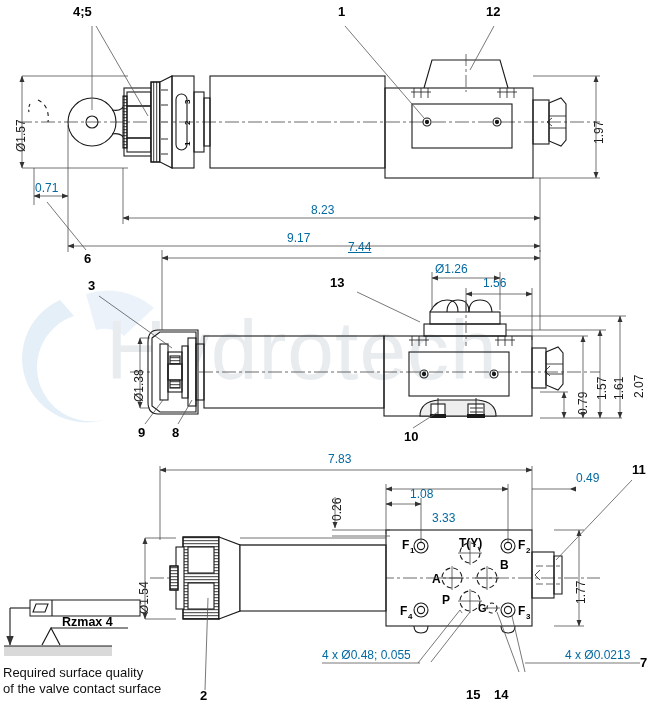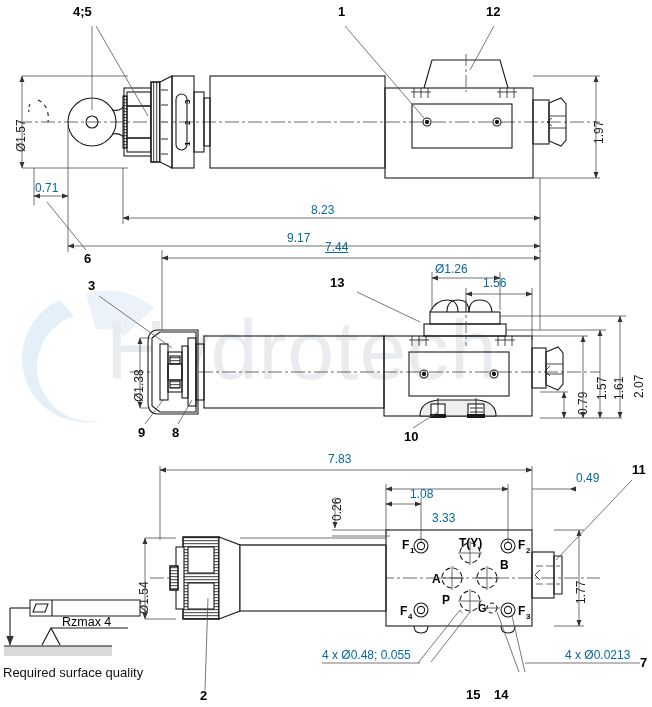--- a/index.html
+++ b/index.html
@@ -8,21 +8,21 @@
   #stage{position:absolute;left:0;top:0;width:652px;height:707px;}
   svg{position:absolute;left:0;top:0;width:652px;height:707px;}
   .lbl{position:absolute;font-weight:bold;font-size:13px;color:#000;}
   .dim{position:absolute;font-size:12px;color:#0369a1;white-space:nowrap;}
   .dimv{position:absolute;font-size:12px;color:#1a1a1a;white-space:nowrap;
         transform-origin:0 0;transform:rotate(-90deg);}
   .port{position:absolute;font-weight:bold;font-size:12px;color:#000;}
   .portsm{position:absolute;font-weight:bold;font-size:11px;color:#000;}
   .sub{position:absolute;font-weight:bold;font-size:8px;color:#000;}
   .note{position:absolute;font-size:13px;color:#111;line-height:1.28;}
-  .gdt{position:absolute;font-weight:normal;font-size:12.5px;color:#000;}
+  .gdt{position:absolute;font-weight:bold;font-size:12.5px;color:#000;}
   .wm-text{position:absolute;font-size:84px;font-weight:500;color:#e9ecef;
            letter-spacing:1px;user-select:none;}
 </style>
 </head>
 <body>
 
 <div id="stage">
 
   <svg style="z-index:0">
     <g opacity="0.55">
@@ -361,21 +361,21 @@
   <div class="sub" style="left:183px;top:104px;transform-origin:0 0;transform:rotate(-90deg);">3</div>
   <div class="sub" style="left:183px;top:125px;transform-origin:0 0;transform:rotate(-90deg);">2</div>
   <div class="sub" style="left:183px;top:146px;transform-origin:0 0;transform:rotate(-90deg);">1</div>
 
   <div class="lbl" style="left:88px;top:278px;">3</div>
   <div class="lbl" style="left:330px;top:275px;">13</div>
   <div class="lbl" style="left:138px;top:425px;">9</div>
   <div class="lbl" style="left:172px;top:425px;">8</div>
   <div class="lbl" style="left:404px;top:429px;">10</div>
 
-  <div class="dim" style="left:325px;top:240px;text-decoration:underline;">7.44</div>
+  <div class="dim" style="left:348px;top:240px;text-decoration:underline;">7.44</div>
   <div class="dim" style="left:435px;top:262px;">Ø1.26</div>
   <div class="dim" style="left:483px;top:276px;">1.56</div>
   <div class="dimv" style="left:132px;top:402px;">Ø1.38</div>
   <div class="dimv" style="left:576px;top:415px;">0.79</div>
   <div class="dimv" style="left:595px;top:400px;">1.57</div>
   <div class="dimv" style="left:612px;top:400px;">1.61</div>
   <div class="dimv" style="left:632px;top:398px;">2.07</div>
 
   <div class="lbl" style="left:632px;top:462px;">11</div>
   <div class="lbl" style="left:200px;top:688px;">2</div>
@@ -404,14 +404,15 @@
   <div class="port" style="left:442px;top:593px;">P</div>
   <div class="port" style="left:459px;top:536px;">T(Y)</div>
   <div class="portsm" style="left:478px;top:602px;">G</div>
 
   <div class="dim" style="left:322px;top:648px;text-align:right;">4 x Ø0.48; 0.055</div>
   <div class="dim" style="left:565px;top:648px;">4 x Ø0.0213</div>
 
   <div class="gdt" style="left:56px;top:601px;">0.0004/4.0</div>
   <div class="gdt" style="left:62px;top:615px;">Rzmax  4</div>
   <div class="note" style="left:3px;top:665px;">Required surface quality</div>
+  <div class="note" style="left:3px;top:681px;">of the valve contact surface</div>
 
 </div>
 
 </body></html>

